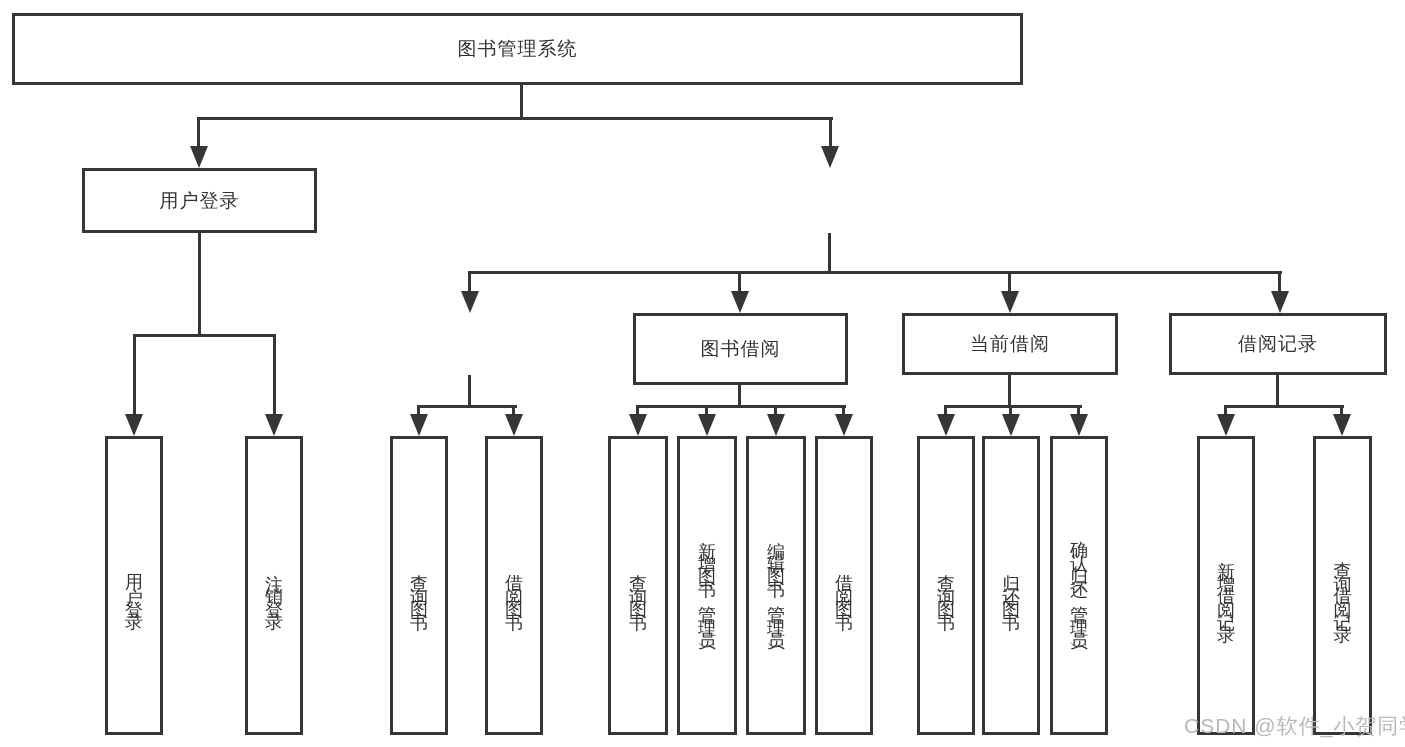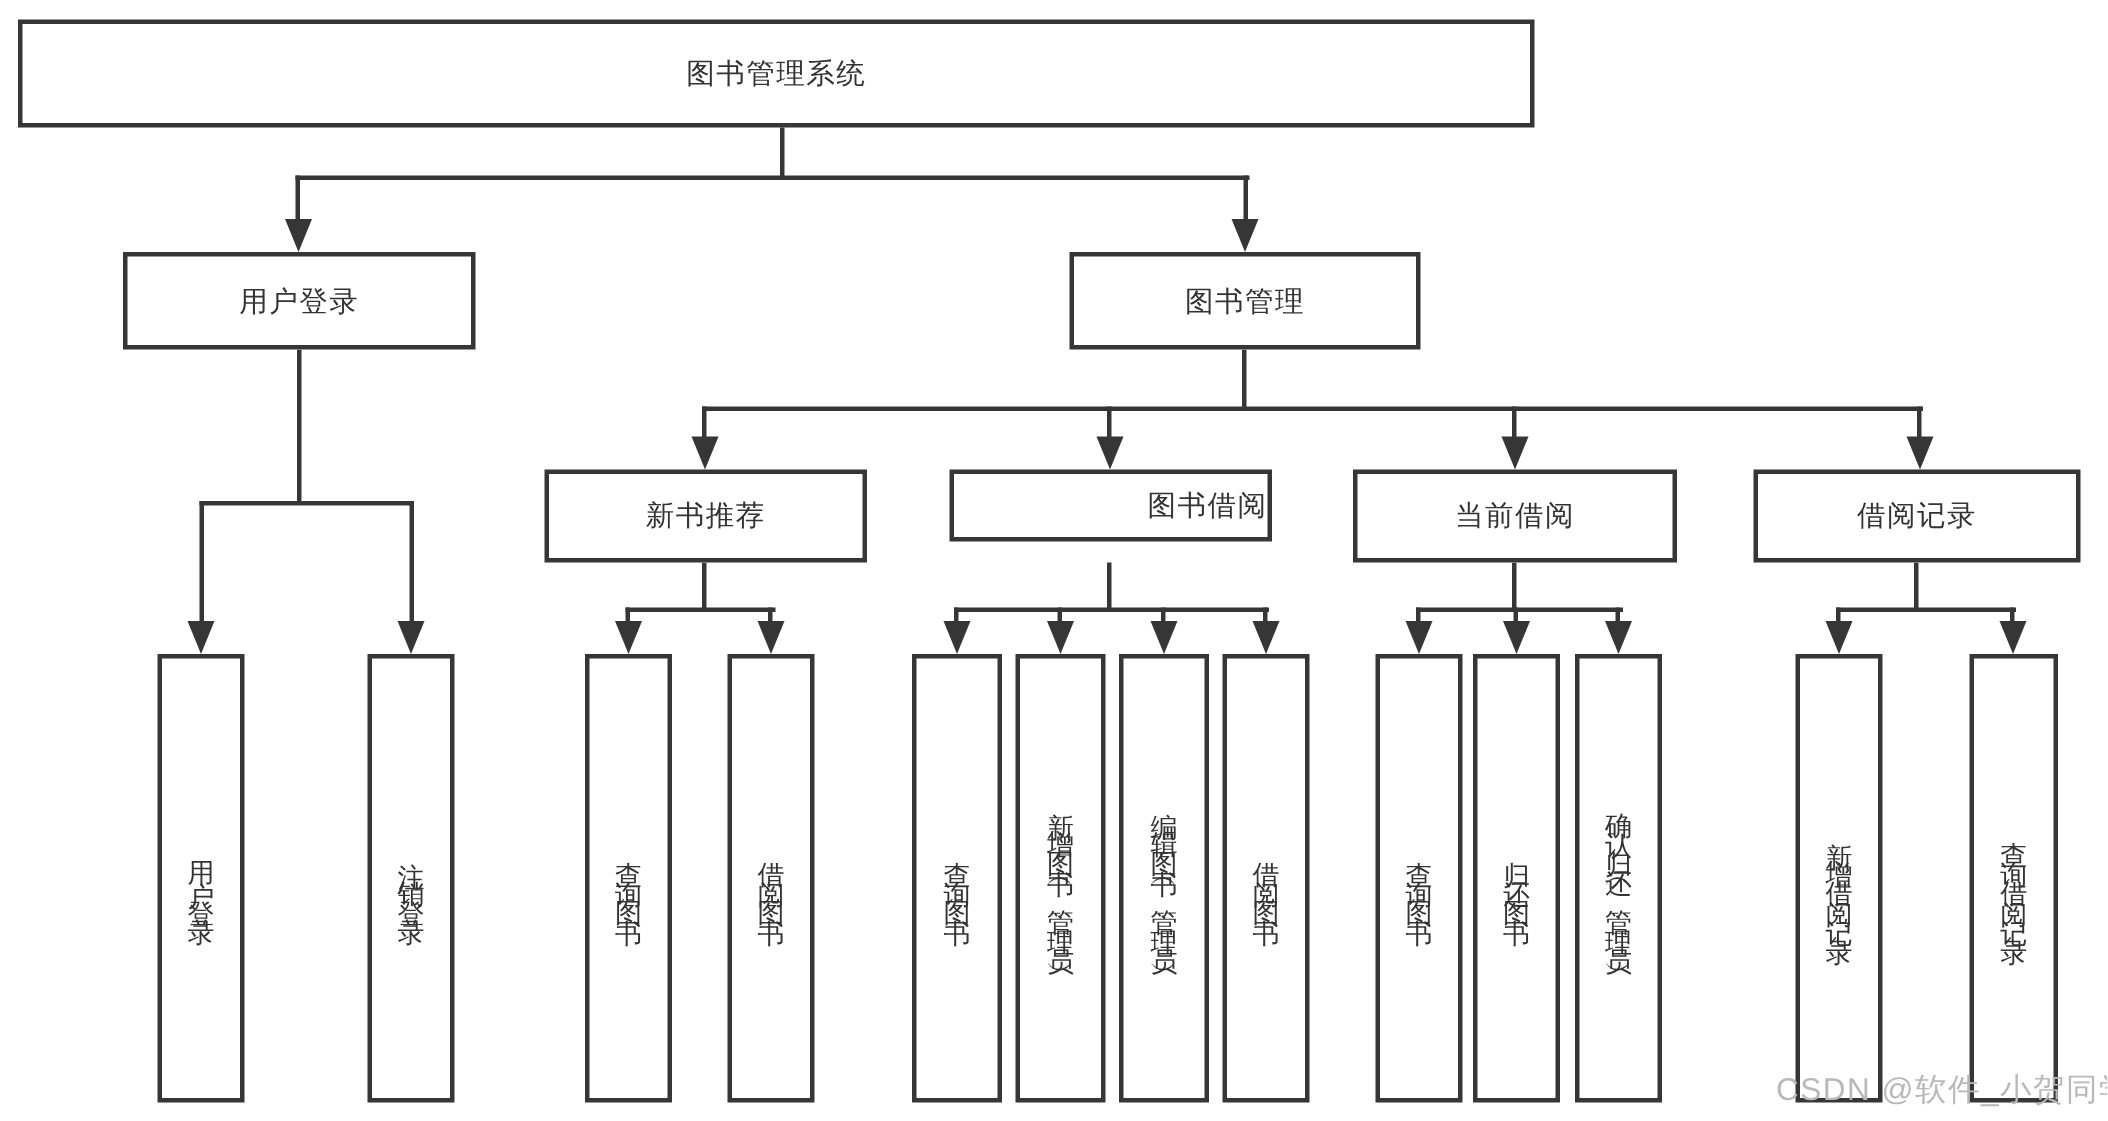--- a/index.html
+++ b/index.html
@@ -123,29 +123,23 @@
   <div class="arrow" style="left:1333px; top:414px;"></div>
 
   <div class="box h" style="left:12px; top:13px; width:1011px; height:72px;">
     <span>图书管理系统</span>
   </div>
 
   <div class="box h" style="left:82px; top:168px; width:235px; height:65px;">
     <span>用户登录</span>
   </div>
 
-  <div class="box h" style="left:713px; top:168px; width:234px; height:65px;">
-    <span>图书管理</span>
-  </div>
 
-  <div class="box h" style="left:363px; top:313px; width:215px; height:62px;">
-    <span>新书推荐</span>
-  </div>
 
-  <div class="box h" style="left:633px; top:313px; width:215px; height:48px;justify-content:flex-end;">
+  <div class="box h" style="left:633px; top:313px; width:215px; height:72px;">
     <span>图书借阅</span>
   </div>
 
   <div class="box h" style="left:902px; top:313px; width:216px; height:62px;font-family:Liberation Mono, monospace;">
     <span>当前借阅</span>
   </div>
 
   <div class="box h" style="left:1169px; top:313px; width:218px; height:62px;">
     <span>借阅记录</span>
   </div>

